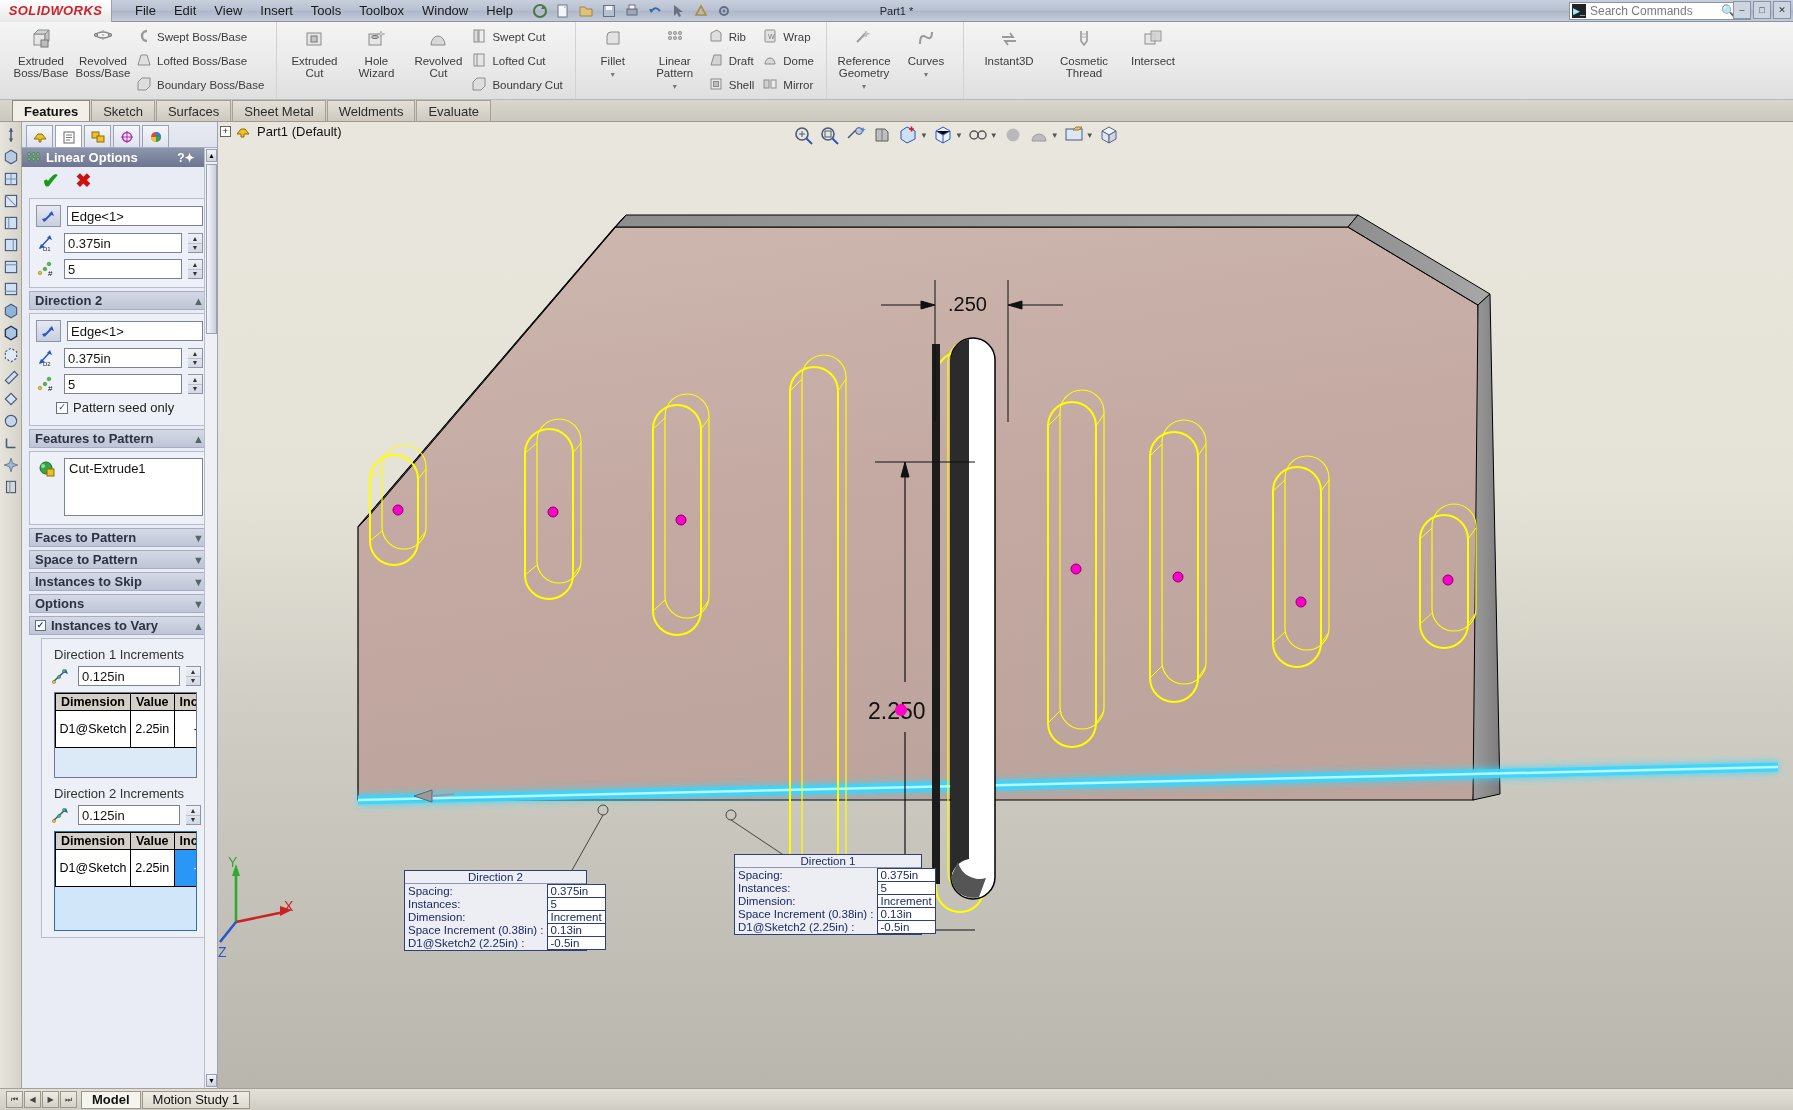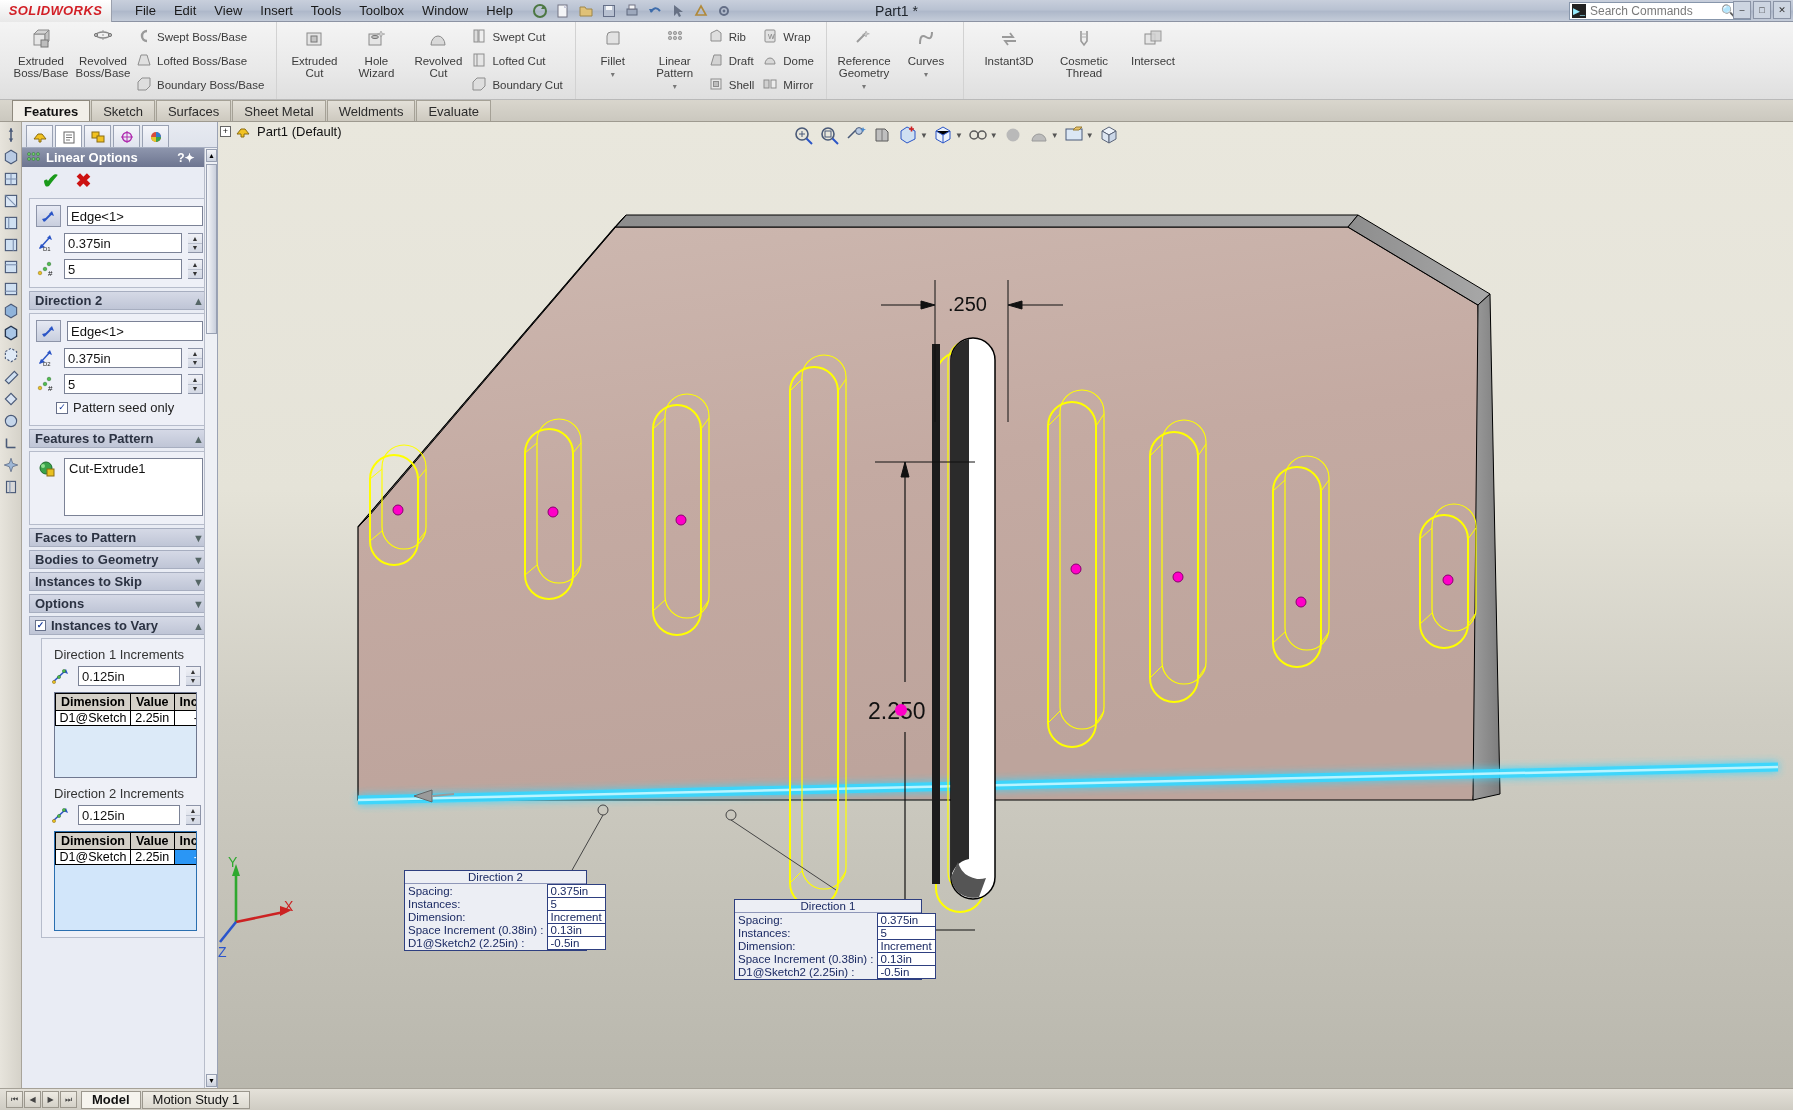--- a/index.html
+++ b/index.html
@@ -28,21 +28,21 @@
   }
   .sw-logo .mark { color: #d21f26; font-weight: bold; font-size: 13px; letter-spacing: .4px; font-style: italic;}
   .menubar { display: flex; align-items: center; height: 22px; margin-left: 14px; }
   .menubar .mi {
     padding: 2px 9px; font-size: 13px; color: #1a1a1a; cursor: default;
   }
   .mb-icons { display:flex; align-items:center; gap:7px; margin-left: 10px; color:#3a4b66; }
   .mb-ic { width: 16px; height: 16px; display:inline-block; opacity:.85;}
   .title-center {
     position: absolute; left: 0; right: 0; text-align: center;
-    font-size: 14px; color: #20262e; pointer-events: none;
+    font-size: 11px; color: #20262e; pointer-events: none;
   }
   .search-box {
     position: absolute; right: 42px; top: 2px; width: 182px; height: 18px;
     background: #fff; border: 1px solid #8796ab; display: flex; align-items: center;
     font-size: 12px; color: #7a7a7a; padding-left: 2px;
   }
   .search-box .sq { width: 14px; height: 14px; background: #222; color:#9ef; font-size:9px;
       display:flex;align-items:center;justify-content:center; margin-right:4px;}
   .search-box .lbl { flex: 1; }
   .search-box .mag { margin-right: 3px; color:#44506a; }
@@ -170,21 +170,21 @@
   .chkrow { display:flex; align-items:center; gap:5px; margin: 6px 0 2px 20px; font-size:13px; color:#222;}
   .chkbx { width:12px;height:12px;border:1px solid #67708a;background:#fff;
     display:flex;align-items:center;justify-content:center;font-size:9px;color:#15389c;line-height:9px;}
 
   table.varTable { border-collapse: collapse; width: 100%; font-size: 12.5px; }
   table.varTable th {
     border: 1px solid #000; background: #d4d0c8; font-weight: bold; padding: 1px 5px;
     color: #000; text-align: center; white-space: nowrap;
   }
   table.varTable td {
-    border: 1px solid #000; padding: 0 3px; background: #fff; color:#000; text-align:center; white-space:nowrap;
+    border: 1px solid #000; padding: 11px 3px; background: #fff; color:#000; text-align:center; white-space:nowrap;
   }
   table.varTable td.hl { background:#2a96f5; color:#fff; }
   .tablewrap { margin: 0 8px; border:1px solid #6f7890; background:#dceaf8; height:86px; overflow:hidden; }
   .tablewrap.sel { border:1px solid #2a6fb0; background:#d2e6fa;}
 
   .scrollbar-v {
     position:absolute; right: 0; top: 26px; width: 13px; height: 940px;
     background:#eef0f5; border-left:1px solid #b8bdca;
   }
   .sb-thumb { position:absolute; left:1px; top: 16px; width:11px; height: 170px;
@@ -753,21 +753,21 @@
         </div>
         <div class="listbox">Cut-Extrude1</div>
       </div>
     </div>
 
     <div class="section">
       <span class="nm">Faces to Pattern</span>
       <span class="car">▼</span>
     </div>
     <div class="section">
-      <span class="nm">Bodies to Geometry</span>
+      <span class="nm">Space to Pattern</span>
       <span class="car">▼</span>
     </div>
     <div class="section">
       <span class="nm">Instances to Skip</span>
       <span class="car">▼</span>
     </div>
     <div class="section">
       <span class="nm">Options</span>
       <span class="car">▼</span>
     </div>
@@ -1145,21 +1145,21 @@
           <td class="val">0.13in</td>
         </tr>
         <tr>
           <td class="lab">D1@Sketch2 (2.25in) :</td>
           <td class="val">-0.5in</td>
         </tr>
       </tbody>
         </table>
     </div>
 
-    <div class="callout" style="left:516px; top:777px; width:188px;">
+    <div class="callout" style="left:516px; top:732px; width:188px;">
       <div class="ctitle">Direction 1</div>
       <table>
         <tbody>
             <tr>
           <td class="lab">Spacing:</td>
           <td class="val">0.375in</td>
         </tr>
         <tr>
           <td class="lab">Instances:</td>
           <td class="val">5</td>

